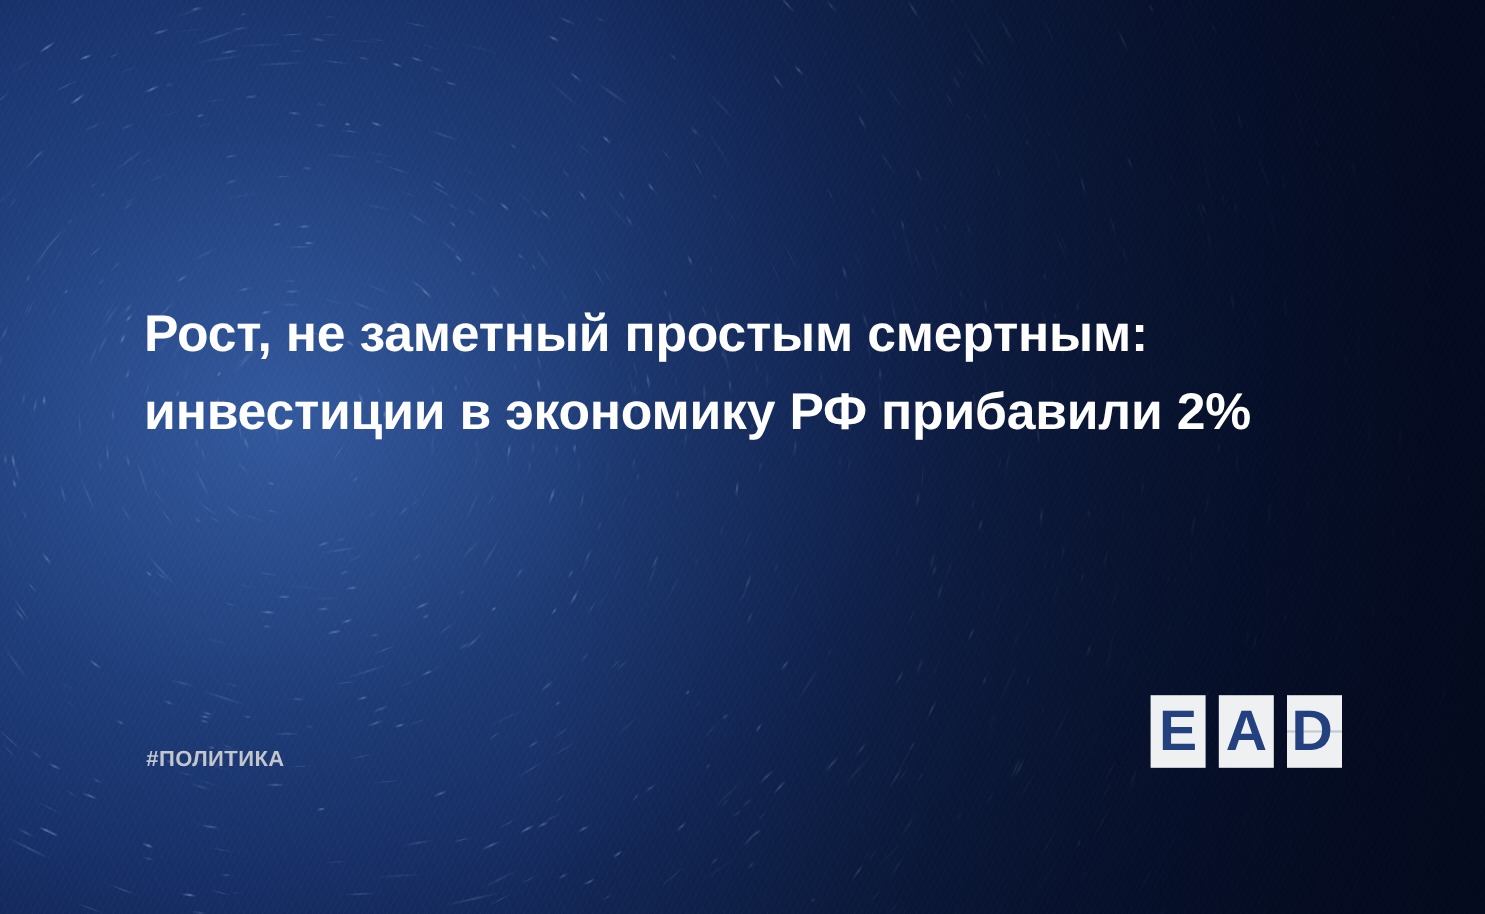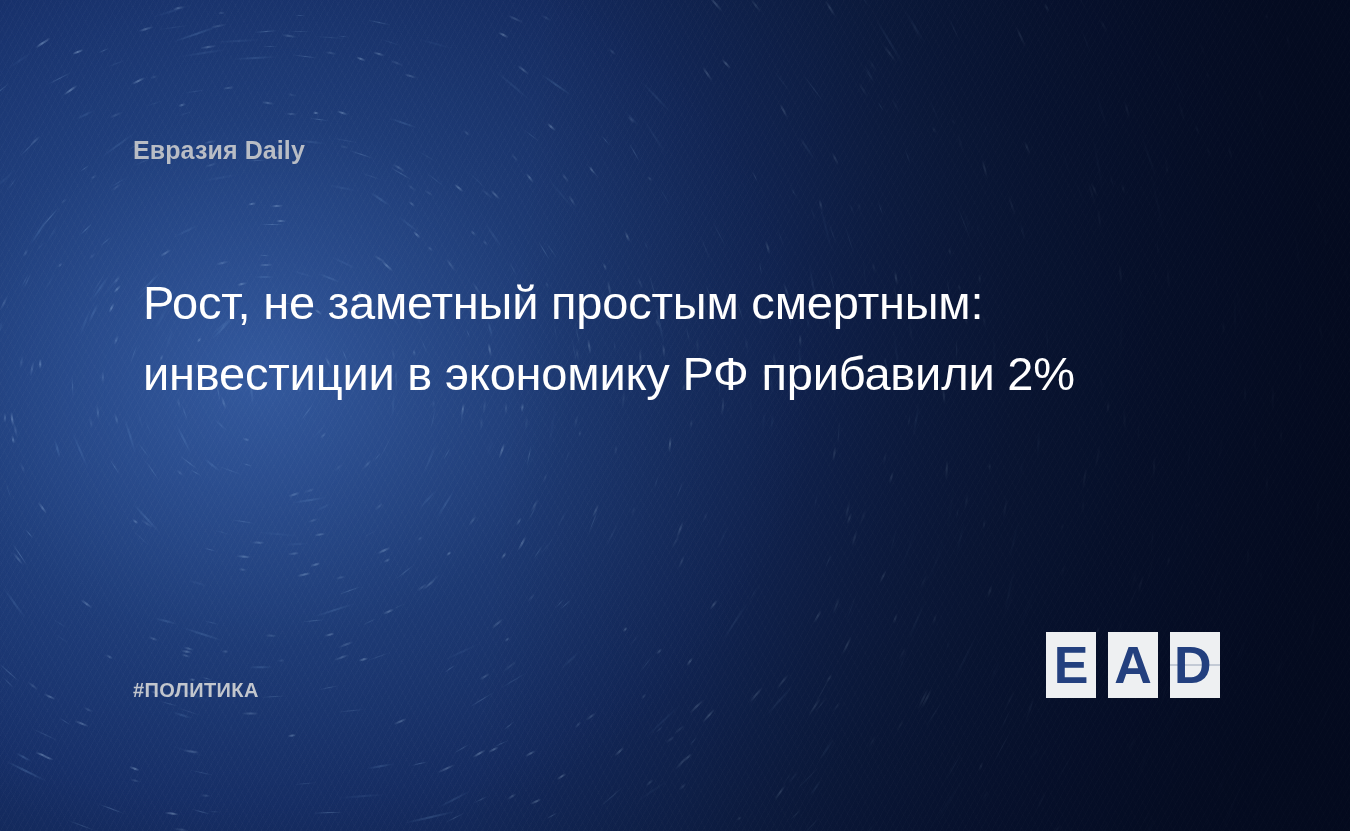--- a/index.html
+++ b/index.html
@@ -101,24 +101,23 @@
     color: #b9bdc5;
     white-space: nowrap;
   }
   .headline {
     position: absolute;
     left: 131px;
     top: 267px;
     width: 1070px;
     color: #ffffff;
     font-size: 47px;
-    font-weight: normal;
+    font-weight: bold;
     line-height: 71px;
     letter-spacing: -0.2px;
-    margin-left: 12px;
   }
   .tag {
     position: absolute;
     left: 133px;
     top: 679px;
     font-size: 20px;
     font-weight: bold;
     letter-spacing: 0.4px;
     color: #c2c6cd;
     white-space: nowrap;
@@ -1061,21 +1060,20 @@
       <span style="left: 427.031px; top: 582.331px; width: 34.1px; transform: rotate(171.3deg); opacity: 0.909;"></span>
       <span style="left: 351.418px; top: 123.089px; width: 43.5px; transform: rotate(356.5deg); opacity: 0.438;"></span>
       <span style="left: 1342.8px; top: 383.691px; width: 60.8px; transform: rotate(441.6deg); opacity: 0.168;"></span>
     </div>
   <div class="bg-vignette"></div>
   <div class="grain"></div>
   <div class="darken-right"></div>
 
   <div class="content">
 
-    <div class="brand">Евразия Daily</div>
 
     <div class="headline">Рост, не заметный простым смертным: инвестиции в экономику РФ прибавили 2%</div>
 
     <div class="tag">#ПОЛИТИКА</div>
 
     <div class="ead">
       <div class="sq e"></div>
       <div class="sq a"></div>
       <div class="sq d"></div>
       <div class="gl e">E</div>

